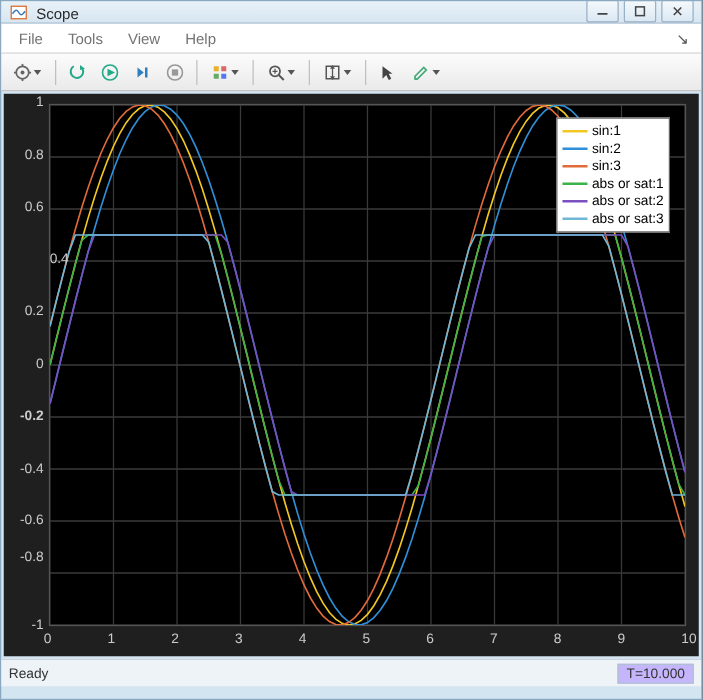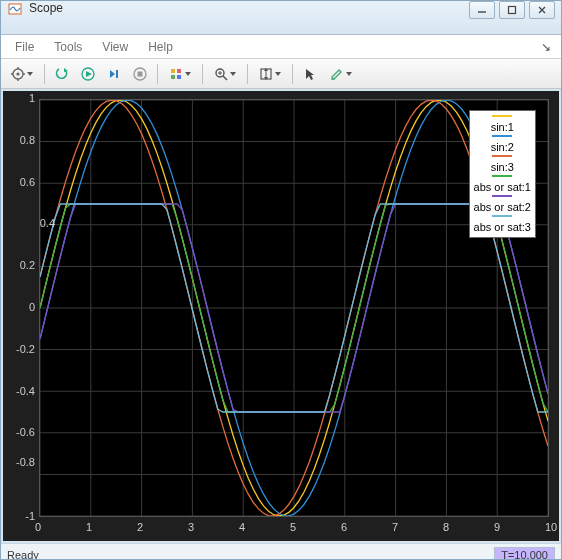--- a/index.html
+++ b/index.html
@@ -6,24 +6,24 @@
   body {
     font-family: "Segoe UI", Tahoma, sans-serif;
     font-size: 12px;
     background: #d4e5f2;
     width: 562px;
     height: 560px;
     overflow: hidden;
     border: 1px solid #8aa8c0;
   }
   .titlebar {
-    height: 34px;
+    height: 18px;
     background: linear-gradient(to bottom, #e8f1f8, #d8e6f2);
     display: flex;
-    align-items: flex-start;
+    align-items: flex-end;
     padding: 0 6px;
     border-bottom: 1px solid #a8bccf;
   }
   .app-icon {
     width: 16px; height: 16px;
     display: flex; align-items: center; justify-content: center;
     margin-right: 6px;
   }
   .title-text { flex: 1; color: #2a2a2a; }
   .win-btn {
@@ -92,21 +92,21 @@
     font-size: 11px;
   }
   .legend-box {
     position: absolute;
     right: 12px; top: 10px;
     background: #fff;
     border: 1px solid #666;
     font-size: 11px;
     padding: 3px 4px;
   }
-  .legend-row { display: flex; align-items: center; gap: 4px; padding: 1px 0; flex-direction: column;}
+  .legend-row { display: flex; align-items: center; gap: 4px; padding: 1px 0;}
   .legend-swatch { width: 20px; height: 2px; }
   .statusbar {
     height: 22px;
     display: flex;
     align-items: center;
     padding: 0 6px;
     background: #eef3f8;
     border-top: 1px solid #c8d4df;
     font-size: 11px;
     color: #333;
@@ -298,21 +298,21 @@
           <span>abs or sat:3</span>
         </div>
       </div>
   </div>
   <div id="ylabels"></div>
   <div id="xlabels"></div>
 <div class="y-label" style="right: 524px; top: 419px;">-1</div>
     <div class="y-label" style="right: 524px; top: 365px;">-0.8</div>
     <div class="y-label" style="right: 524px; top: 335.4px;">-0.6</div>
     <div class="y-label" style="right: 524px; top: 293.6px;">-0.4</div>
-    <div class="y-label" style="right: 524px; top: 251.8px;">-0.2</div>
+    <div class="y-label" style="right: 524px; top: 251.8px; font-weight: bold;">-0.2</div>
     <div class="y-label" style="right: 524px; top: 210px;">0</div>
     <div class="y-label" style="right: 524px; top: 168.2px;">0.2</div>
     <div class="y-label" style="right: 504px; top: 126.4px;">0.4</div>
     <div class="y-label" style="right: 524px; top: 84.6px;">0.6</div>
     <div class="y-label" style="right: 524px; top: 42.8px;">0.8</div>
     <div class="y-label" style="right: 524px; top: 1px;">1</div>
     <div class="x-label" style="left: 32px; top: 430px;">0</div>
     <div class="x-label" style="left: 83px; top: 430px;">1</div>
     <div class="x-label" style="left: 134px; top: 430px;">2</div>
     <div class="x-label" style="left: 185px; top: 430px;">3</div>

